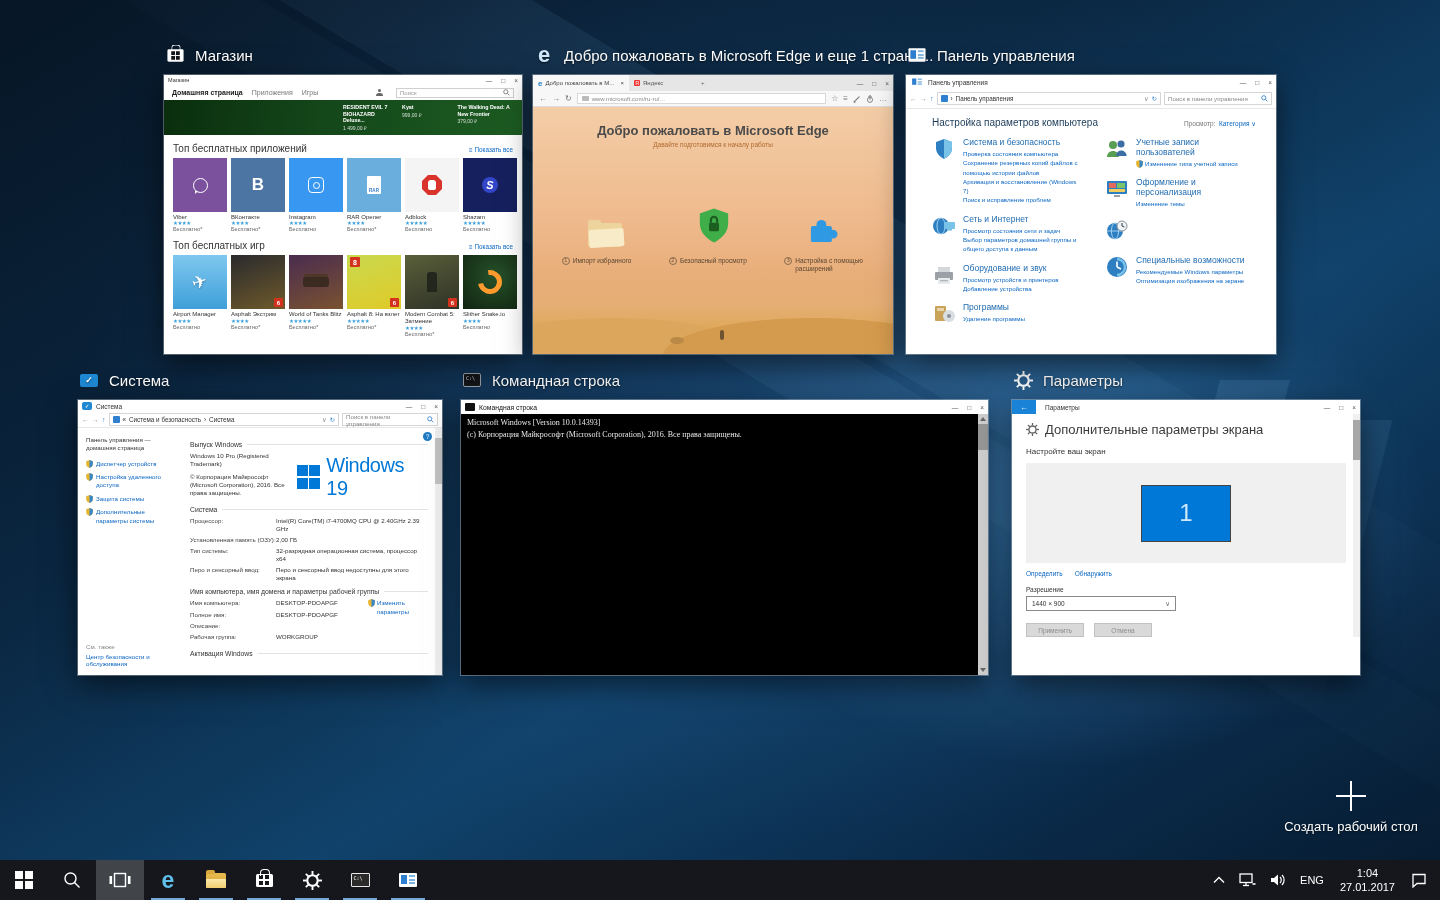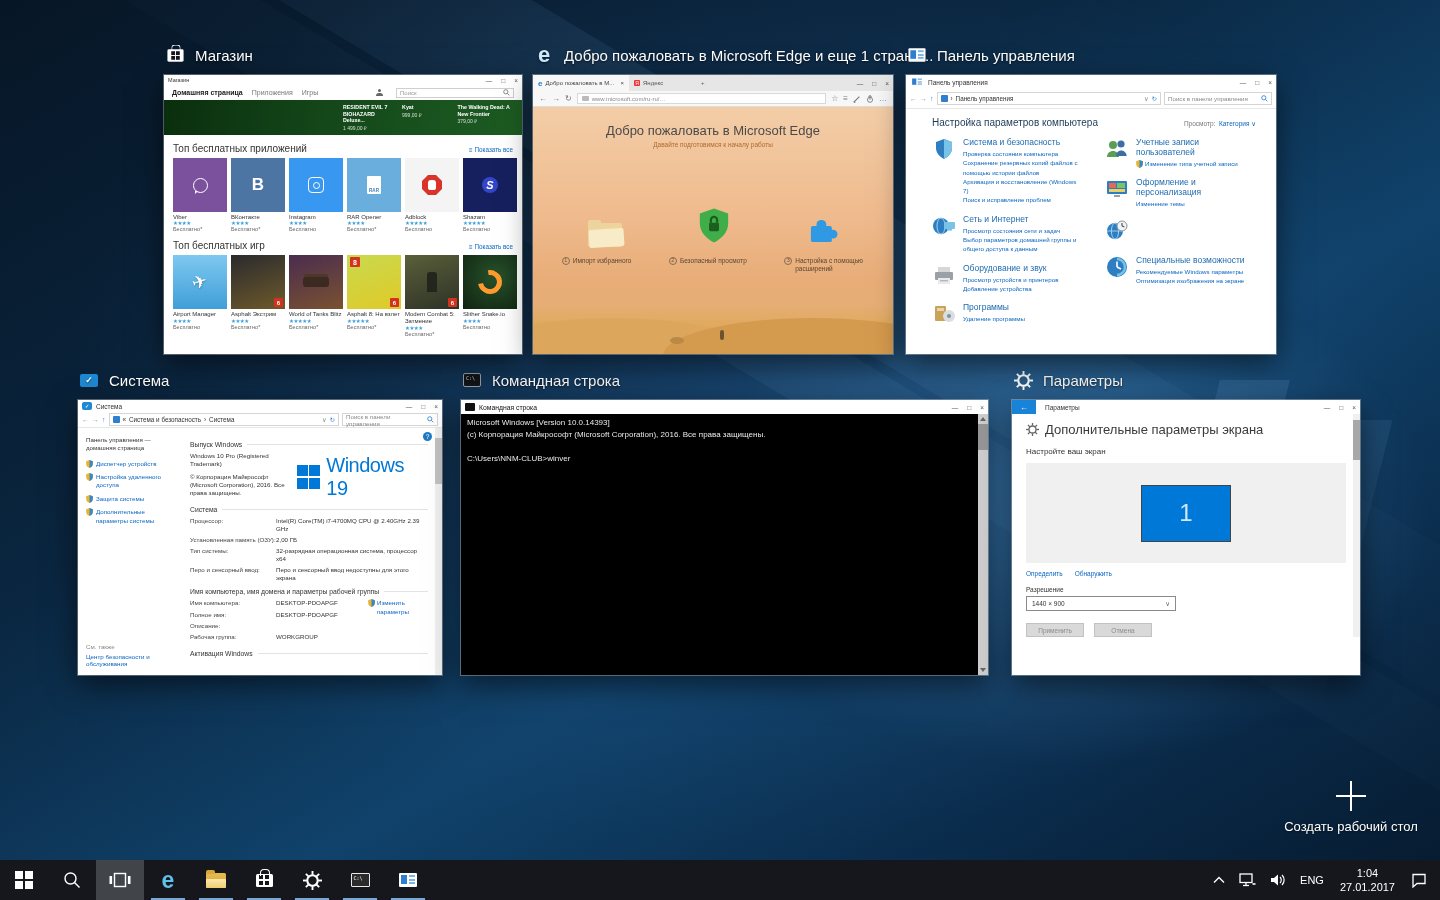--- a/index.html
+++ b/index.html
@@ -78,21 +78,21 @@
 #win-edge{left:533px;top:75px;width:360px;height:279px}
 .e-tabs{height:16px;background:#e6e6e6;display:flex;align-items:stretch;font-size:6px;color:#444}
 .e-tab{display:flex;align-items:center;gap:3px;padding:0 5px;width:96px;background:#f7f7f7}
 .e-tab2{display:flex;align-items:center;gap:3px;padding:0 5px;width:64px;color:#555}
 .e-e{color:#1e78c8;font-weight:bold;font-size:8px}
 .ya{width:6px;height:6px;background:#e33;color:#fff;font-size:5px;display:flex;align-items:center;justify-content:center;border-radius:1px}
 .e-plus{padding:0 8px;display:flex;align-items:center;color:#666}
 .e-bar{height:16px;background:#f7f7f7;display:flex;align-items:center;gap:5px;padding:0 6px;font-size:8px;color:#777;border-bottom:1px solid #ddd}
 .e-url{flex:1;height:11px;background:#fff;border:1px solid #d8d8d8;display:flex;align-items:center;font-size:6px;color:#888;padding:0 4px;gap:3px}
 .e-body{height:247px;position:relative;background:linear-gradient(180deg,#f3cda7 0%,#efba8d 45%,#e8ad78 70%,#e2b071 100%);overflow:hidden}
-.e-title{text-align:center;margin-top:16px;font-size:13px;color:#4a4a4a;font-weight:normal}
+.e-title{text-align:center;margin-top:16px;font-size:13px;color:#4a4a4a;font-weight:bold}
 .e-sub{text-align:center;margin-top:3px;font-size:6.5px;color:#b06a2e}
 .e-feats{position:absolute;left:0;right:0;top:78px;display:flex;justify-content:space-around;align-items:flex-end;height:62px;padding:0 18px}
 .e-labels{position:absolute;left:0;right:0;top:150px;display:flex;justify-content:space-around;padding:0 10px;font-size:6.5px;color:#5a4632}
 .e-lab{display:flex;align-items:flex-start;gap:3px;max-width:80px;line-height:1.3}
 .cnum{flex:0 0 8px;width:8px;height:8px;border:1px solid #8a6d4f;border-radius:50%;font-size:5.5px;display:flex;align-items:center;justify-content:center;color:#6b543d}
 .folder{width:34px;height:24px;position:relative}
 .folder .back{position:absolute;inset:0;background:#edd49c;border-radius:2px}
 .folder .back::before{content:"";position:absolute;top:-3px;left:0;width:13px;height:4px;background:#edd49c;border-radius:2px 2px 0 0}
 .folder .front{position:absolute;left:1px;right:-2px;bottom:0;height:18px;background:#f8ecc8;border-radius:2px;transform:rotate(-4deg)}
 .dunes{position:absolute;left:0;right:0;bottom:0;height:50px;background:linear-gradient(180deg,rgba(230,176,110,0),#e0a95e 45%,#d79c4e)}
@@ -141,21 +141,21 @@
 .sys-row .lbl{flex:0 0 86px;color:#444}
 .namewrap{display:flex}
 .namecol{flex:1}
 .chg{flex:0 0 60px;font-size:6.2px;color:#0a66c2;display:flex;gap:2px;align-items:flex-start;line-height:1.3}
 .sy-scroll{position:absolute;right:0;top:0;bottom:0;width:7px;background:#f0f0f0}
 .sy-thumb{position:absolute;right:0;top:10px;width:7px;height:46px;background:#c2c2c2}
 
 #win-cmd{left:461px;top:400px;width:527px;height:275px}
 .c-tbar{height:14px;font-size:6.8px;color:#111}
 .cmdicon{width:10px;height:8px;background:#111;border-radius:1px;display:flex;align-items:flex-start;justify-content:flex-start;color:#fff;font-size:4px;padding:0 1px}
-.c-body{position:relative;height:261px;background:#000;color:#e8e8e8;font-family:Liberation Sans, sans-serif;font-size:8px;line-height:12px;padding:3px 6px}
+.c-body{position:relative;height:261px;background:#000;color:#e8e8e8;font-family:Liberation Serif, serif;font-size:8px;line-height:12px;padding:3px 6px}
 .c-line{white-space:pre;min-height:12px}
 .c-scroll{position:absolute;right:0;top:0;bottom:0;width:10px;background:#cdcdcd}
 .c-arrow{position:absolute;right:2px;width:0;height:0;border-left:3px solid transparent;border-right:3px solid transparent}
 .c-a-up{top:3px;border-bottom:4px solid #666}
 .c-a-dn{bottom:3px;border-top:4px solid #666}
 .c-thumb{position:absolute;right:0;top:10px;width:10px;height:26px;background:#969696}
 
 #win-set{left:1012px;top:400px;width:348px;height:275px}
 .st-tbar{height:14px;padding:0}
 .st-back{width:24px;height:14px;background:#1883d7;color:#fff;font-size:8px;display:flex;align-items:center;justify-content:center}
@@ -826,21 +826,20 @@
     <span class="wc">
         <span>—</span>
         <span>□</span>
         <span>×</span>
       </span>
   </div>
   <div class="c-body">
     <div class="c-line">Microsoft Windows [Version 10.0.14393]</div>
     <div class="c-line">(c) Корпорация Майкрософт (Microsoft Corporation), 2016. Все права защищены.</div>
     <div class="c-line"></div>
-    <div class="c-line">C:\Users\NNM-CLUB&gt;winver</div>
     <div class="c-line"></div>
     <div class="c-scroll">
       <span class="c-arrow c-a-up"></span>
         <span class="c-thumb"></span>
         <span class="c-arrow c-a-dn"></span>
     </div>
   </div>
 </div>
 
 <div class="win" id="win-set">

